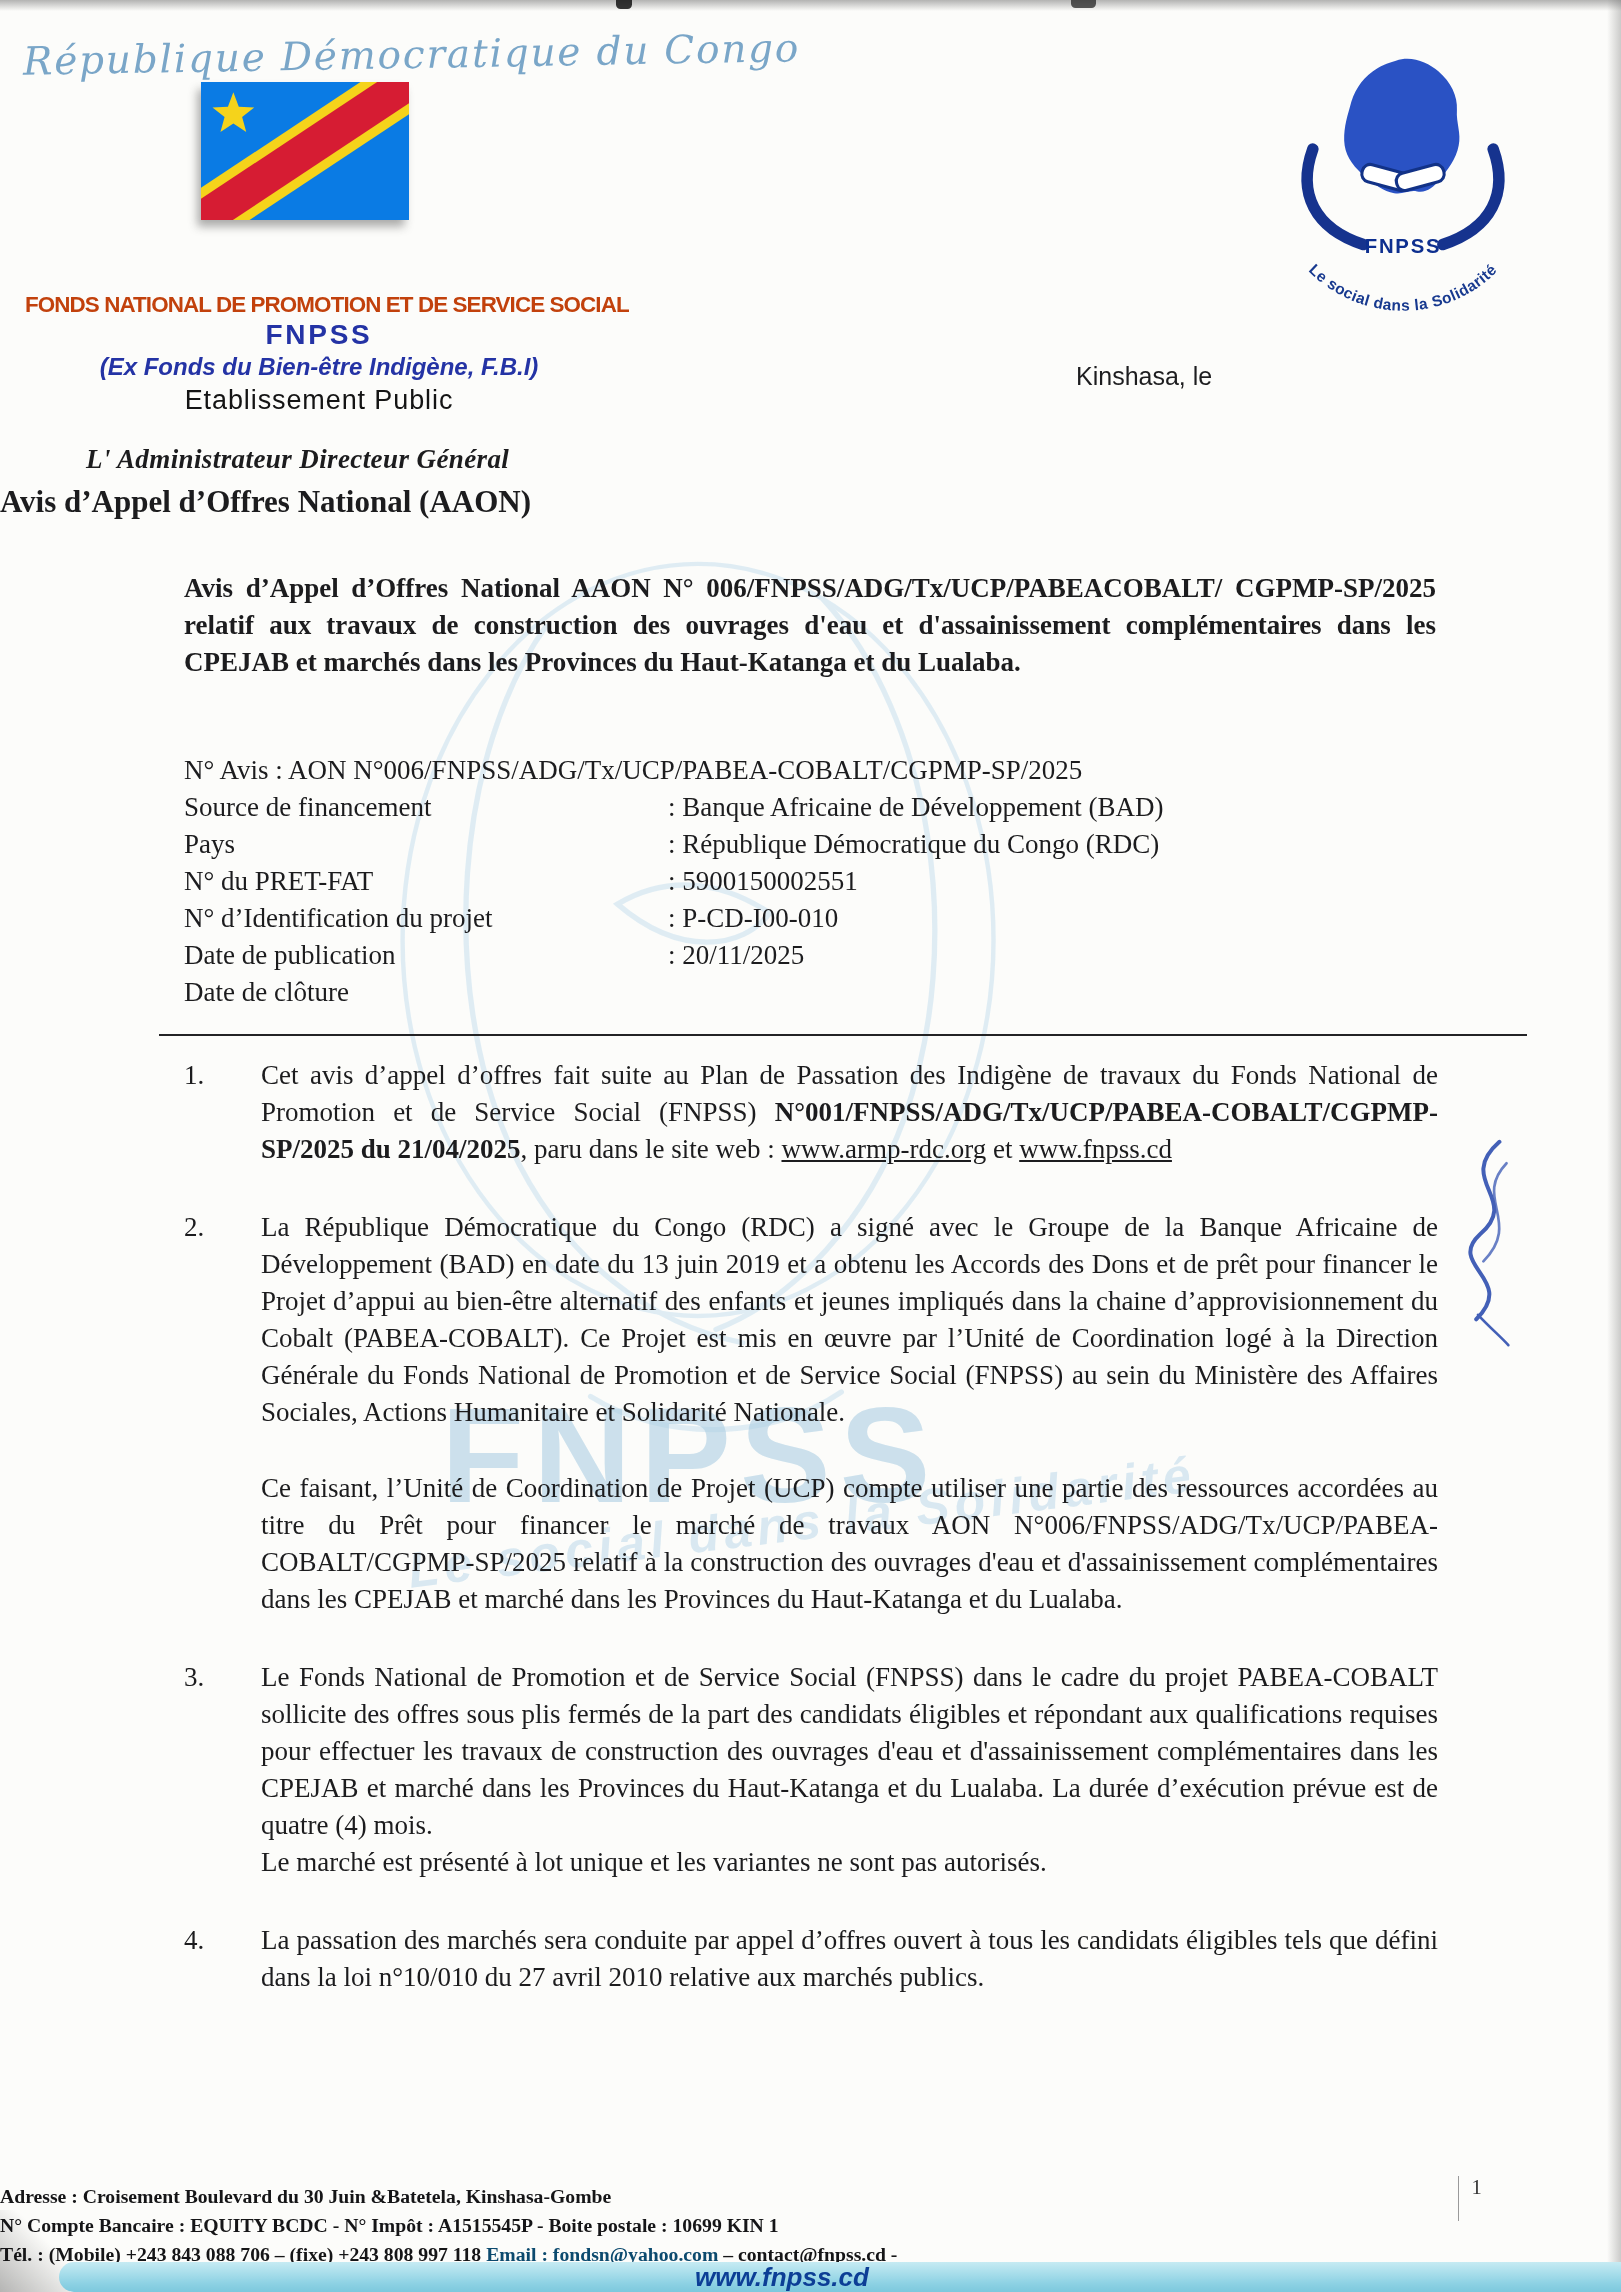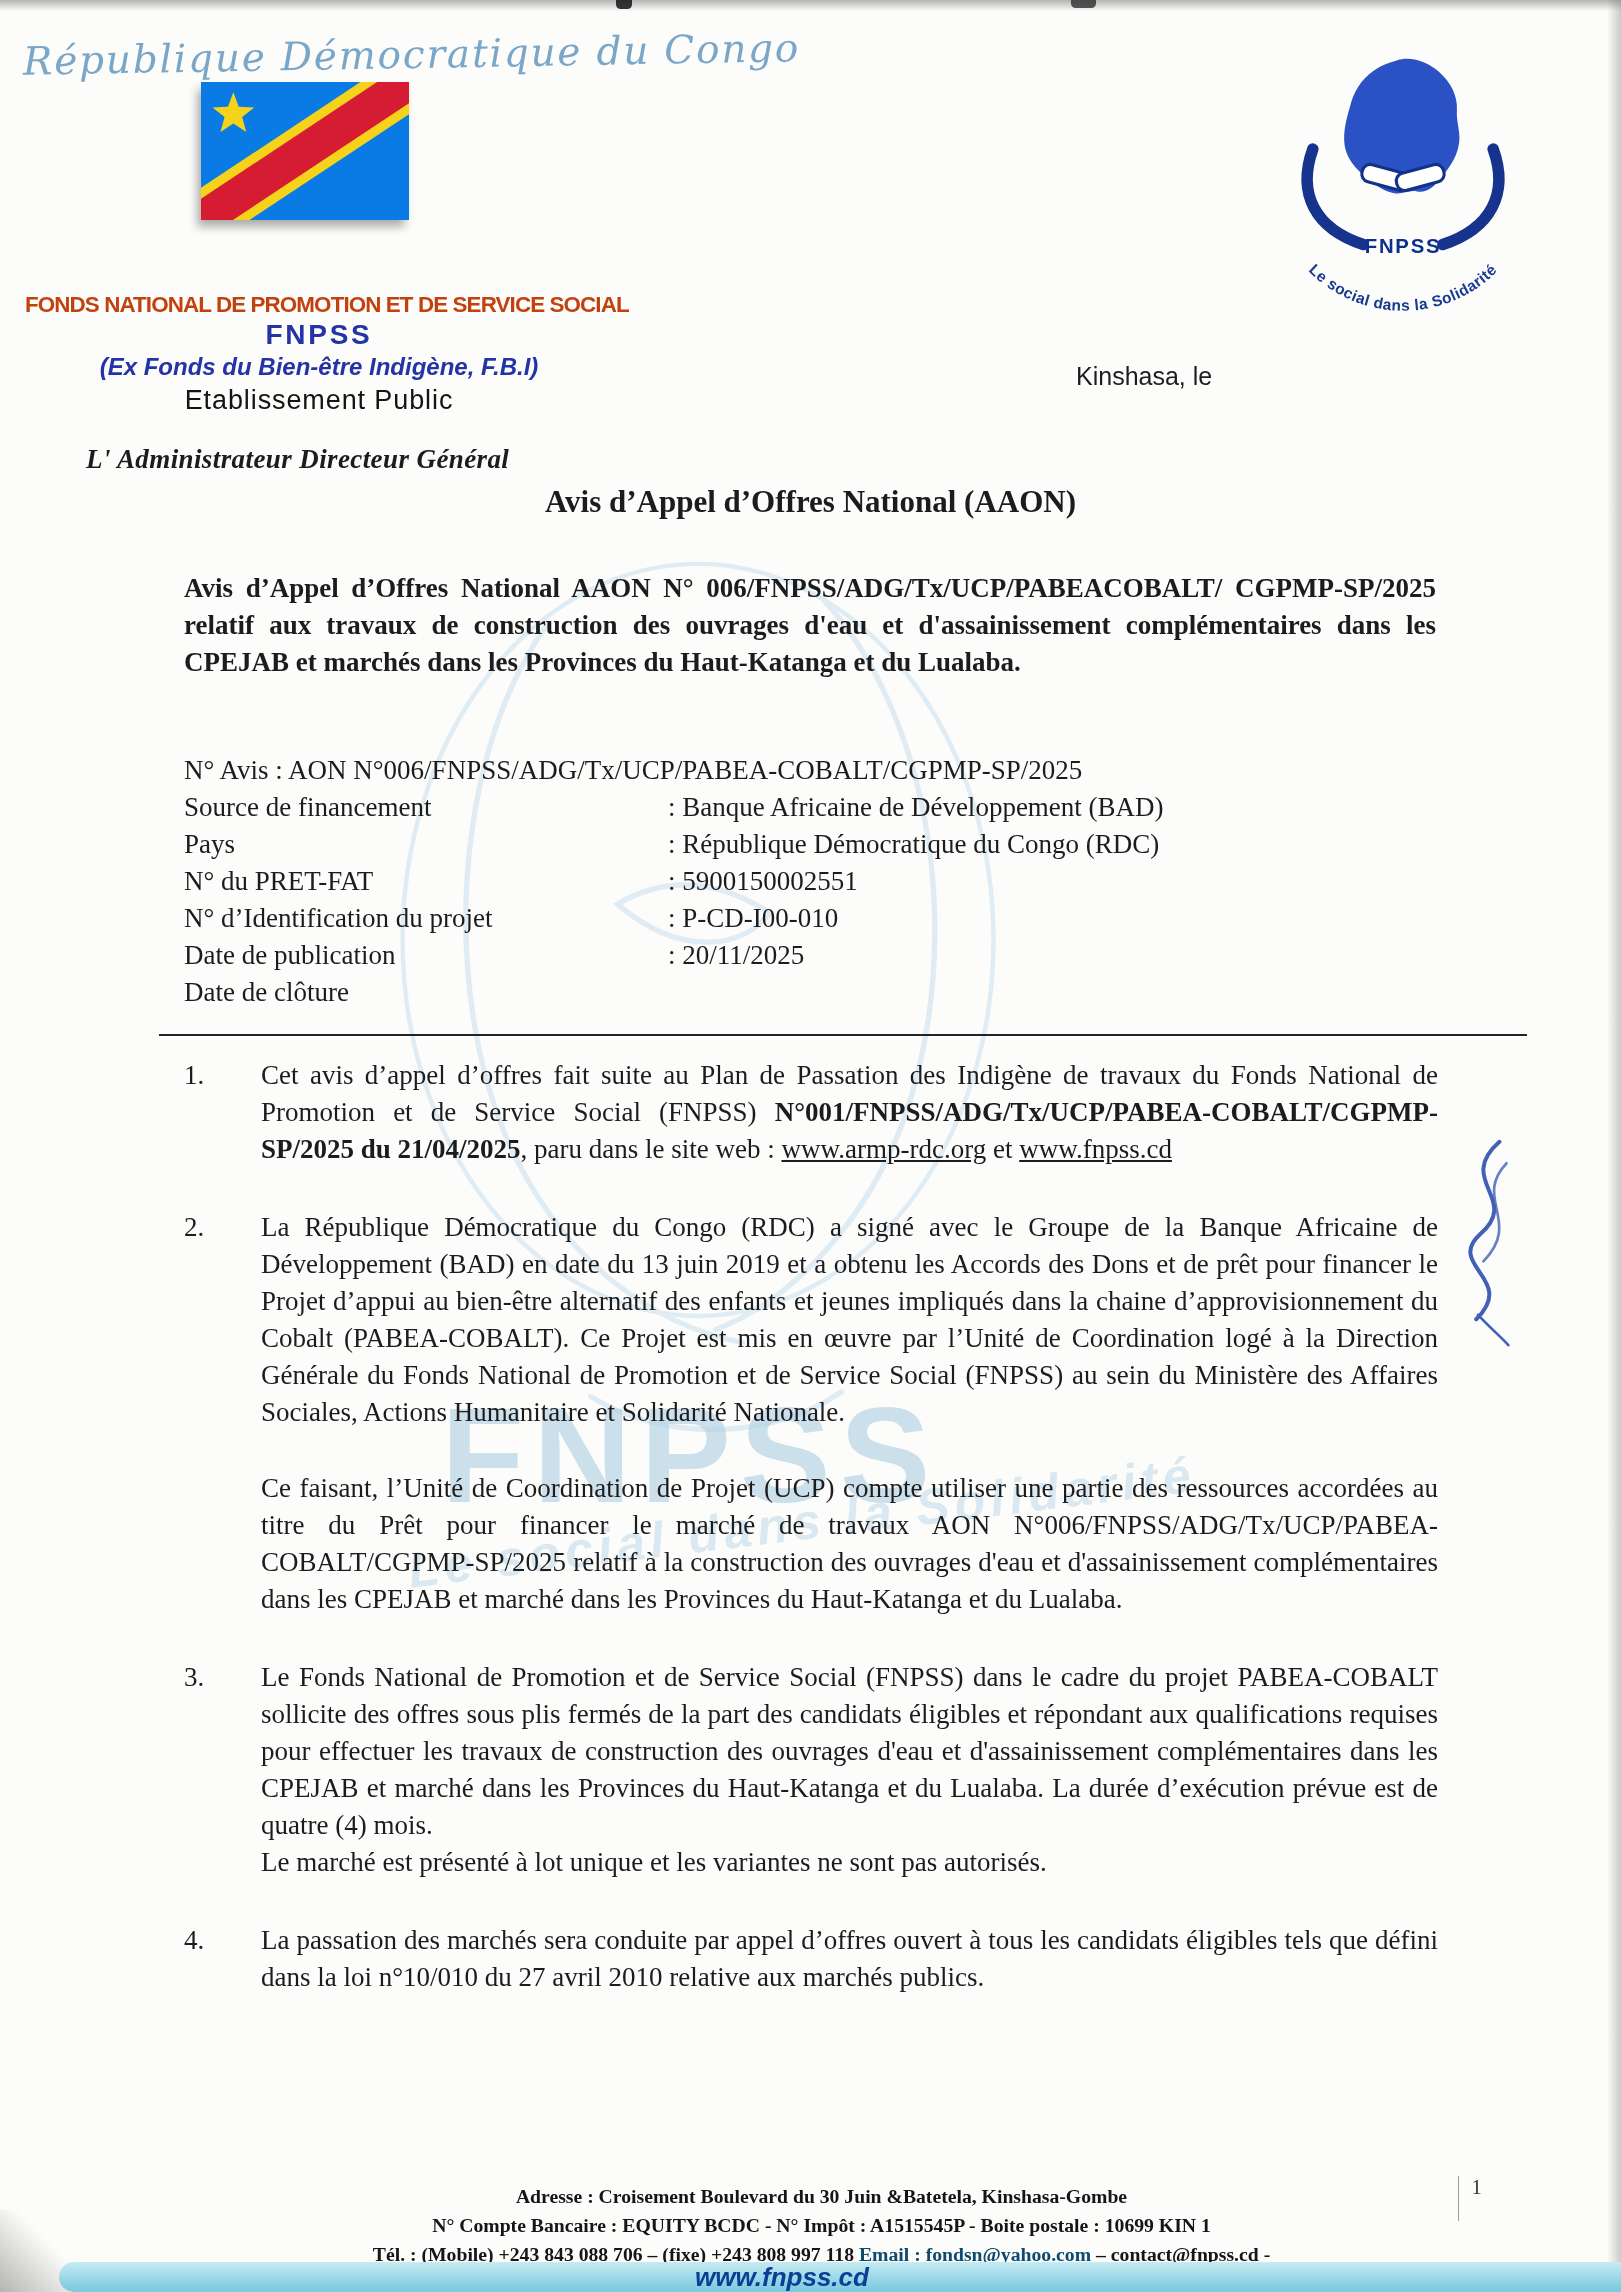--- a/index.html
+++ b/index.html
@@ -40,21 +40,21 @@
 
   .org-block { left:25px; top:292px; width:588px; text-align:center;
     font-family:"Liberation Sans", sans-serif; }
   .org-name { font-size:22.4px; font-weight:700; color:#c2410c; white-space:nowrap; letter-spacing:-0.9px; }
   .org-abbr { font-size:28px; font-weight:700; color:#2433a5; letter-spacing:2.7px; margin-top:0.9px; }
   .org-former { font-size:24px; font-style:italic; font-weight:600; color:#2433a5; margin-top:1.8px; }
   .org-status { font-size:27px; color:#141414; margin-top:4.5px; letter-spacing:0.9px; }
 
   .kinshasa { left:1076px; top:362px; font-family:"Liberation Sans", sans-serif; font-size:25px; color:#1d1d1f; }
   .signatory { left:86px; top:444px; font-style:italic; font-weight:700; font-size:27px; letter-spacing:0.4px; }
-  .doc-title { left:0; top:484px; width:1621px; text-align:center; font-weight:700; font-size:31px; }
+  .doc-title { left:0; top:484px; width:1621px; font-weight:700; font-size:31px; }
 
   
   .intro { left:184px; top:570px; width:1252px; font-weight:700; font-size:27px;
     line-height:37px; text-align:justify; }
   .details { left:184px; top:752px; width:1281px; font-size:27px; line-height:37px; }
   .detail-row { display:flex; }
   .detail-label { flex:0 0 484px; }
   .detail-value { flex:1; }
   .rule { left:159px; top:1034px; width:1368px; border:none; border-top:2.7px solid #232325; }
 
@@ -65,22 +65,22 @@
   .item-body { flex:1; text-align:justify; }
   .para-gap { margin-top:39px; }
   .plain-line { text-align:left; }
   .doc-link { color:#1c1c1e; text-decoration:underline; }
   b, strong { font-weight:700; }
 
   
   .signature { left:1437px; top:1136px; width:107px; height:215px; opacity:.9; }
 
   
-  .footer { left:0; top:2182px; width:1621px; text-align:center;
-    font-size:19.7px; font-weight:700; line-height:29px; color:#151517;padding-left:22px; }
+  .footer { left:0; top:2182px; width:1621px; text-align:left;
+    font-size:19.7px; font-weight:700; line-height:29px; color:#151517; }
   .email-link { color:#0c4a6e; }
   .pagenum { left:1458px; top:2176px; height:45px; padding-left:12.5px;
     border-left:0.9px solid #9a9a9a; font-size:20.6px; color:#333; }
   .site-bar { left:59px; top:2262px; width:1562px; height:30px;
     background:linear-gradient(180deg, #c6ebf3, #8ed2e4 70%, #7cc8dd);
     border-radius:16px 0 0 16px; display:flex; align-items:center; justify-content:center;
     padding-right:116px; }
   .site-url { font-family:"Liberation Sans", sans-serif; font-style:italic; font-weight:700;
     font-size:26px; color:#0c3e96; }
 </style>

